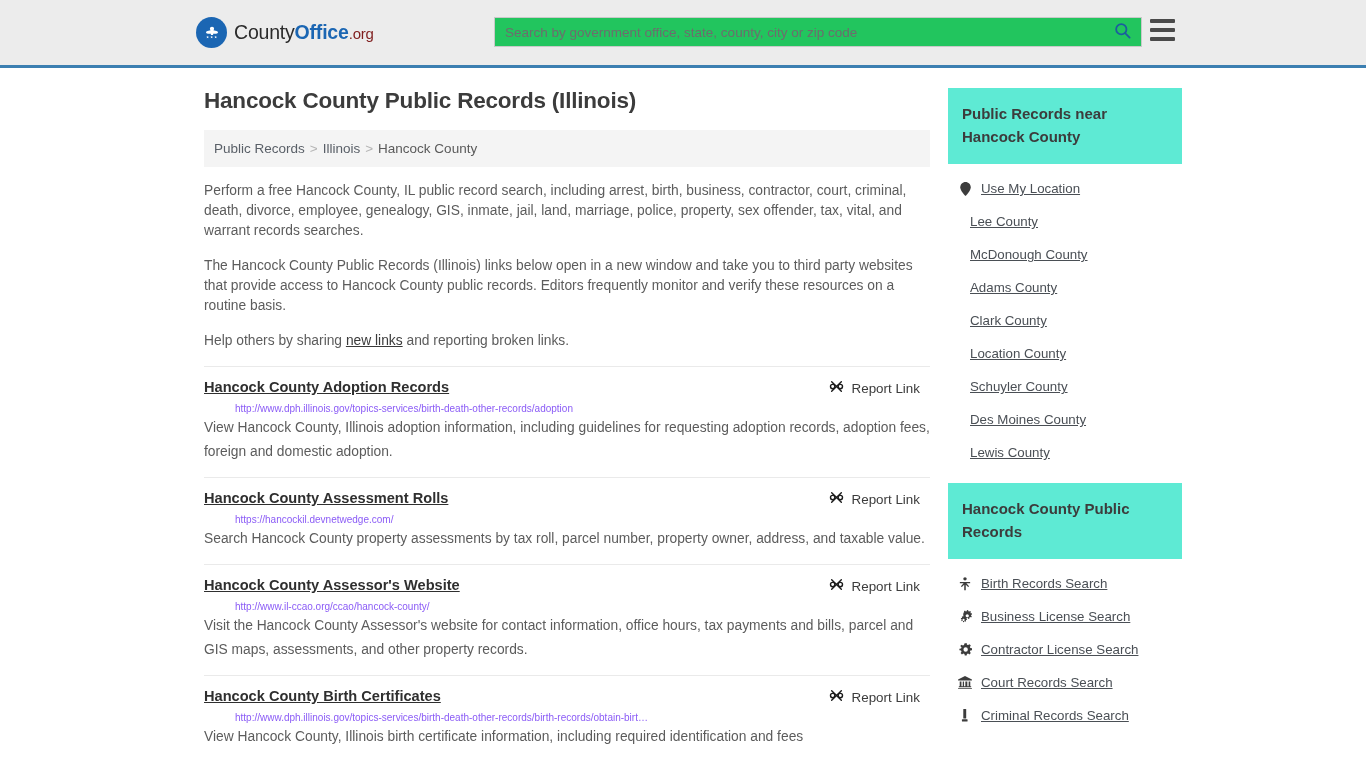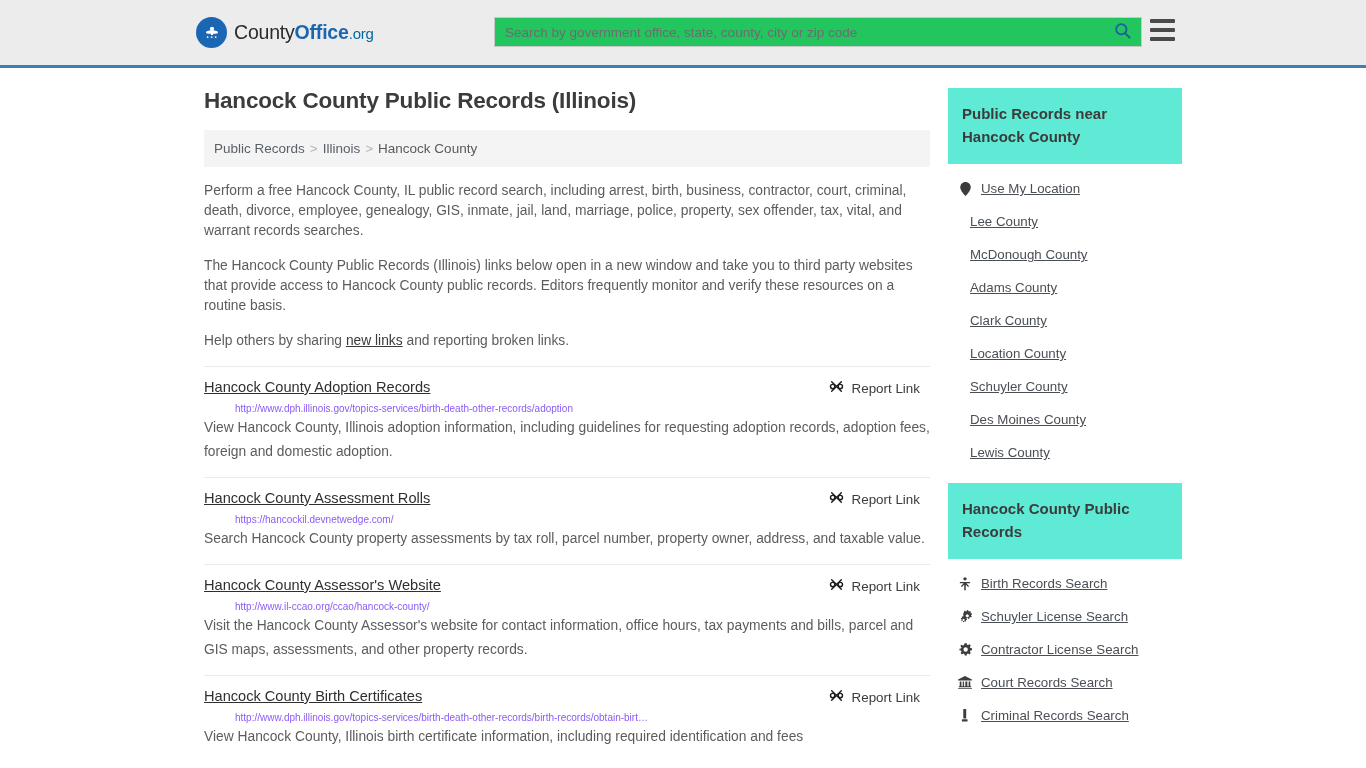--- a/index.html
+++ b/index.html
@@ -35,21 +35,21 @@
     display: flex; align-items: center; justify-content: center;
     flex-shrink: 0;
   }
   .logo-text {
     font-size: 19.5px;
     letter-spacing: -0.2px;
     white-space: nowrap;
   }
   .logo-text .t-county { color: #2b2b2b; font-weight: 400; }
   .logo-text .t-office { color: #1b66b3; font-weight: 700; }
-  .logo-text .t-org { color: #0369a1; font-size: 15px; }
+  .logo-text .t-org { color: #7f1d1d; font-size: 15px; }
 
   .search-area {
     position: absolute;
     left: 494px;
     top: 17px;
     width: 648px;
     height: 30px;
     display: flex;
     align-items: center;
     background: #22c55e;
@@ -132,21 +132,21 @@
     padding: 12px 0 13px 0;
   }
   .result:first-of-type { border-top: 1px solid #eaeaea; }
   .result-head {
     display: flex;
     align-items: flex-start;
     justify-content: space-between;
   }
   .result-title {
     font-size: 14.6px;
-    font-weight: 400;
+    font-weight: 700;
     color: #2f2f2f;
     text-decoration: underline;
     cursor: pointer;
   }
   .report-link {
     display: flex;
     align-items: center;
     gap: 8px;
     font-size: 13.4px;
     color: #3c3c3c;
@@ -379,21 +379,21 @@
             </span>
             <a href="#">Birth Records Search</a>
           </div>
           <div class="panel-item">
             <span class="panel-icon">
               <svg xmlns="http://www.w3.org/2000/svg" fill="#3c3c3c" width="14" height="13" viewBox="0 0 16 15">
                 <path d="M6.2 3.1l.9-.5-.3-1.2 1.2-.7.9.9 1-.3.4-1.2 1.4.1.2 1.2 1 .4.9-.7 1.1.9-.6 1 .5.9 1.2-.1.3 1.3-1.1.4-.2 1.1.9.8-.8 1.2-1.1-.5-.9.6.1 1.2-1.4.4-.6-1.1H10l-.6 1-1.3-.5.2-1.2-.8-.7-1.2.3-.5-1.3 1.1-.6V6.9l-1-.8zm4.4 1.7a1.9 1.9 0 100 3.8 1.9 1.9 0 000-3.8z"></path>
                 <path d="M3.4 9.1l.8.2.5-.7-.4-.7.8-.7.7.5.8-.3.1-.8 1.1.1v.9l.7.5.8-.4.6.9-.6.6.2.8.8.2-.1 1.1-.9.1-.4.7.4.7-.9.7-.6-.6-.8.2-.2.9-1.1-.2v-.8l-.7-.5-.8.4-.6-1 .6-.5-.2-.8-.8-.3zm2.9 1.1a1.3 1.3 0 100 2.6 1.3 1.3 0 000-2.6z"></path>
               </svg>
             </span>
-            <a href="#">Schuyler License Search</a>
+            <a href="#">Business License Search</a>
           </div>
           <div class="panel-item">
             <span class="panel-icon">
               <svg xmlns="http://www.w3.org/2000/svg" fill="#3c3c3c" width="13" height="13" viewBox="0 0 16 16">
                 <path d="M9.4 0l.4 2 1.4.6L12.9 1.5l1.6 1.6-1.1 1.7.6 1.4 2 .4v2.3l-2 .4-.6 1.4 1.1 1.7-1.6 1.6-1.7-1.1-1.4.6-.4 2H7.1l-.4-2-1.4-.6-1.7 1.1-1.6-1.6 1.1-1.7-.6-1.4-2-.4V7.1l2-.4.6-1.4L1.5 3.6l1.6-1.6 1.7 1.1 1.4-.6.4-2zM8.2 5.3a2.7 2.7 0 100 5.4 2.7 2.7 0 000-5.4z"></path>
               </svg>
             </span>
             <a href="#">Contractor License Search</a>
           </div>
           <div class="panel-item">

